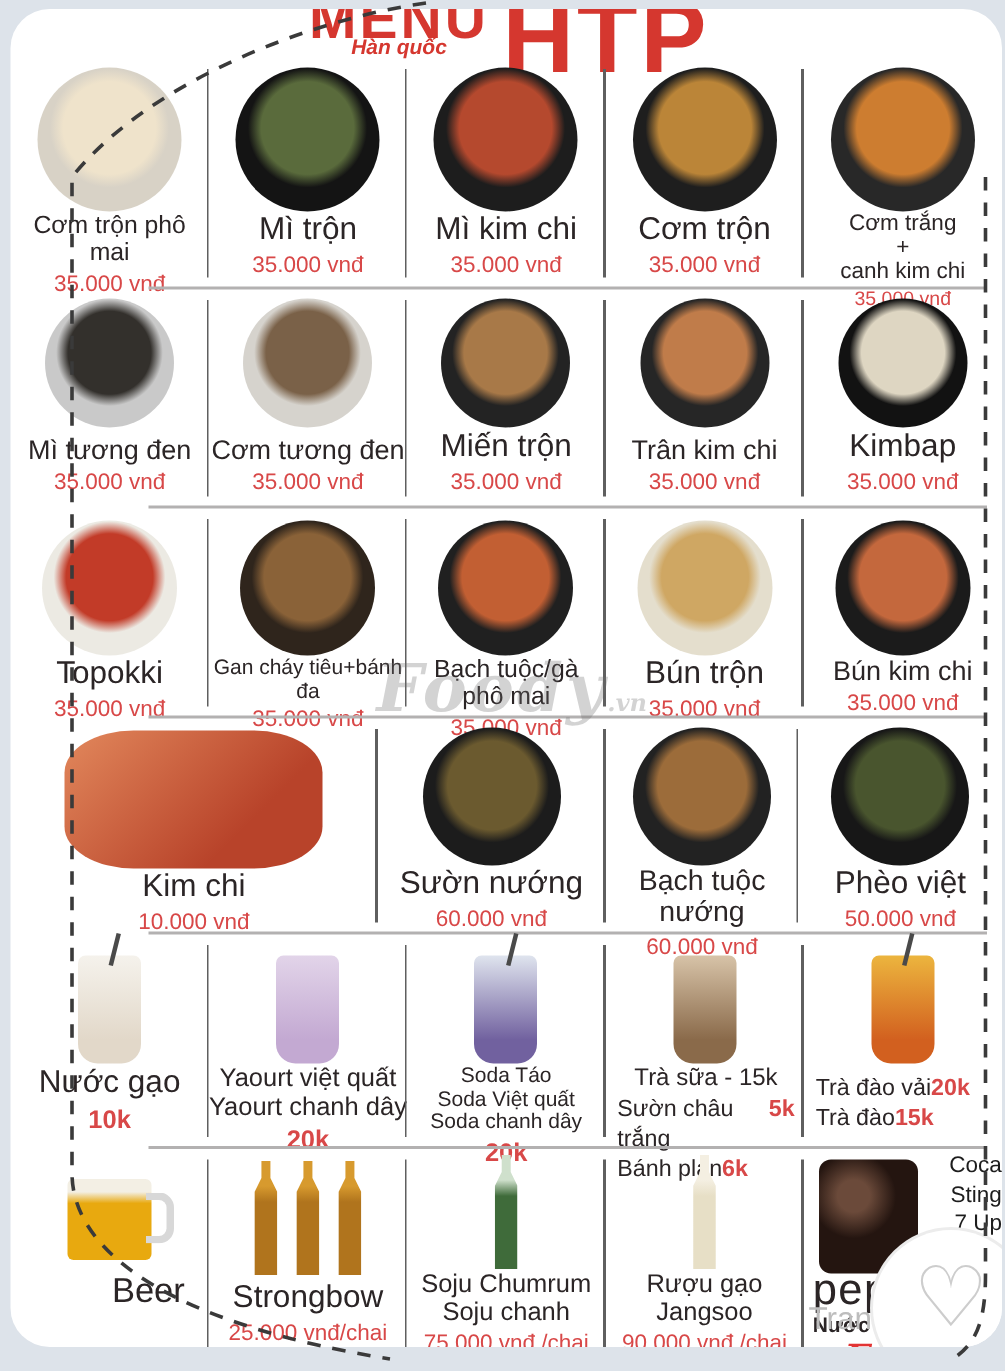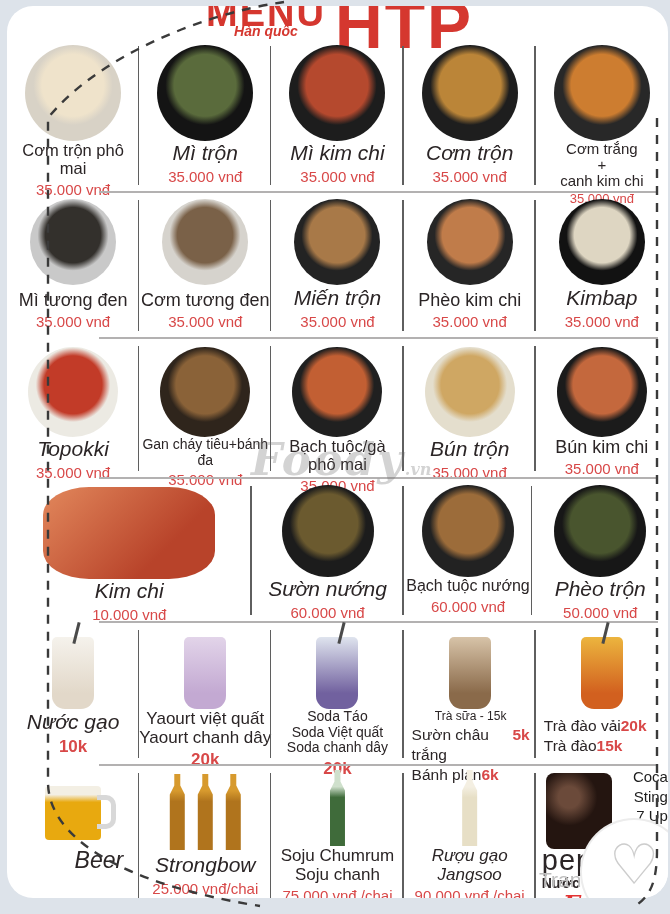--- a/index.html
+++ b/index.html
@@ -85,38 +85,38 @@
     background:linear-gradient(180deg,var(--c1) 0 22%,var(--c0) 36% 100%);
     clip-path:polygon(38% 0,62% 0,62% 15%,80% 27%,80% 100%,20% 100%,20% 27%,38% 15%);
   }
   .img-cluster{
     width:66px;height:76px;border-radius:8px;
     background:radial-gradient(circle at 35% 32%, var(--c1) 0 16%, var(--c0) 42% 100%);
   }
   
   .name{margin-top:auto;text-align:center;line-height:1.12;}
   .name-line{font-size:18px;}
-  .cell.big .name-line{font-size:21px;font-style:italic;}
+  .cell.big .name-line{font-size:21px;}
   .price{color:var(--pr);font-size:15px;margin-top:3px;padding-bottom:7px;}
   .r5 .price{font-size:17px;font-weight:bold;}
   .plines{margin-top:auto;width:100%;box-sizing:border-box;padding:0 6px 8px 8px;}
   .pline{display:flex;justify-content:flex-start;font-size:15.5px;line-height:1.3;}
-  .pline.center{justify-content:center;font-size:12px;align-items:center;}
+  .pline.center{justify-content:center;font-size:16px;align-items:center;}
   .pl-p{color:var(--pr);font-weight:bold;}
   
   #item-com-tron-pho-mai .name-line{font-size:16.5px;}
   #item-com-trang-canh-kim-chi .name-line{font-size:15px;line-height:1.05;}
   #item-com-trang-canh-kim-chi .price{font-size:13px;}
   #item-bach-tuoc-ga-pho-mai .name-line{font-size:16.5px;}
   #item-gan-chay-tieu-banh-da .name-line{font-size:14px;}
-  #item-bach-tuoc-nuong .name-line{font-size:16px;}
+  #item-bach-tuoc-nuong .name-line{font-size:19px;}
   #item-yaourt .name-line{font-size:17px;}
   #item-soda .name-line{font-size:14px;}
   #item-soju .name-line{font-size:17px;}
-  #item-ruou-gao-jangsoo .name-line{font-size:17px;font-style:italic;}
+  #item-ruou-gao-jangsoo .name-line{font-size:17px;}
   #item-strongbow .name-line{font-size:21px;}
   #item-beer .name{position:absolute;right:16px;bottom:30px;margin:0;}
   #item-beer .name-line{font-size:23px;}
   #item-pepsi .item-img{position:absolute;left:10px;top:6px;}
   #item-pepsi .side-labels{
     position:absolute;right:0;top:0;text-align:right;font-size:15px;line-height:1.3;color:#1d1d1d;
   }
   #item-pepsi .side-labels div:last-child{font-size:18px;}
   #item-pepsi .name{position:absolute;left:6px;bottom:12px;margin:0;text-align:left;}
   #item-pepsi .name-line:first-child{font-size:29px;letter-spacing:1px;}
@@ -209,21 +209,21 @@
       <div class="cell big" id="item-mien-tron">
         <div class="item-img img-circle" style="--c0: #232323; --c1: #a87948;"></div>
         <div class="name">
           <div class="name-line">Miến trộn</div>
         </div>
         <div class="price">35.000 vnđ</div>
       </div>
       <div class="cell" id="item-mien-kim-chi">
         <div class="item-img img-circle" style="--c0: #262626; --c1: #c07c4a;"></div>
         <div class="name">
-          <div class="name-line">Phèo kim chi</div>
+          <div class="name-line">Trân kim chi</div>
         </div>
         <div class="price">35.000 vnđ</div>
       </div>
       <div class="cell big" id="item-kimbap">
         <div class="item-img img-circle" style="--c0: #121212; --c1: #ded6c2;"></div>
         <div class="name">
           <div class="name-line">Kimbap</div>
         </div>
         <div class="price">35.000 vnđ</div>
       </div>
@@ -286,21 +286,21 @@
       <div class="cell" id="item-bach-tuoc-nuong">
         <div class="item-img img-circle" style="--c0: #222222; --c1: #9c6c3a;"></div>
         <div class="name">
           <div class="name-line">Bạch tuộc nướng</div>
         </div>
         <div class="price">60.000 vnđ</div>
       </div>
       <div class="cell big" id="item-pheo-nuong">
         <div class="item-img img-circle" style="--c0: #171717; --c1: #49552e;"></div>
         <div class="name">
-          <div class="name-line">Phèo trộn</div>
+          <div class="name-line">Phèo việt</div>
         </div>
         <div class="price">50.000 vnđ</div>
       </div>
     </div>
   <div class="sep sep4"></div>
   <div class="menu-row r5">
       <div class="cell big" id="item-nuoc-gao">
         <div class="item-img img-cup straw" style="--c0: #e2d8c9; --c1: #f5f2ec;"></div>
         <div class="name">
           <div class="name-line">Nước gạo</div>

